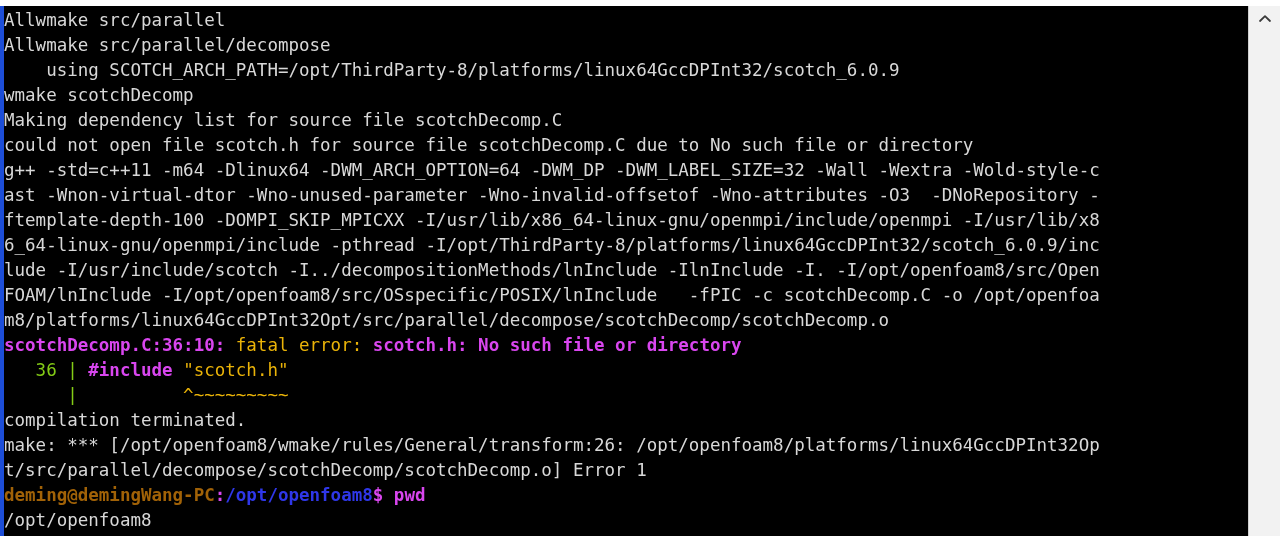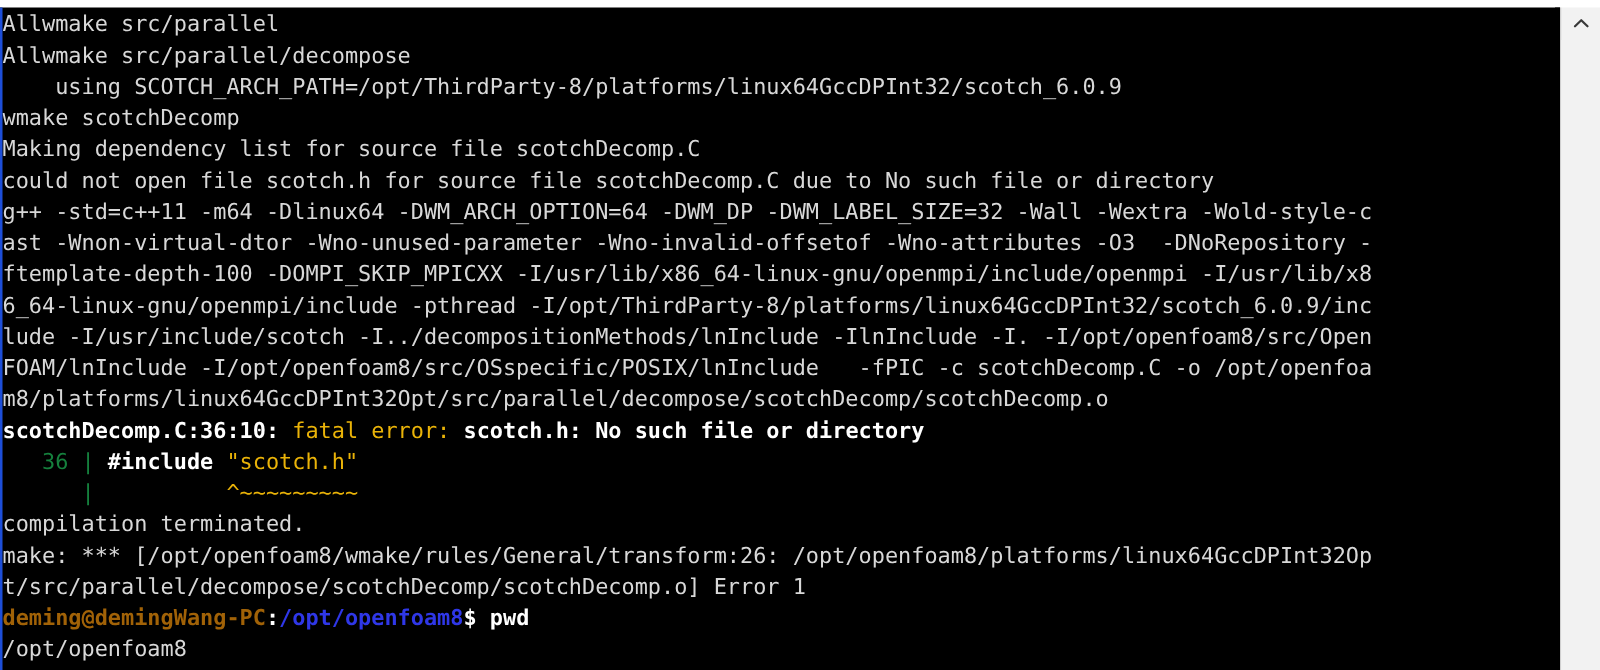--- a/index.html
+++ b/index.html
@@ -36,21 +36,21 @@
   
   #terminal-screen {
     position: absolute;
     left: 0;
     top: 6px;
     width: 1248px;
     height: 530px;
     background: #000000;
     overflow: hidden;
     box-sizing: border-box;
-    border-left: 2px solid #1d4ed8;
+    border-left: 4px solid #1d4ed8;
   }
 
   
   #left-edge {
     position: absolute;
     left: 0;
     top: 6px;
     width: 2px;
     height: 530px;
     background: #cfcfcf;
@@ -80,25 +80,25 @@
   }
 
   .term-line {
     height: 25px;
     line-height: 25px;
     white-space: pre;
     font-family: "DejaVu Sans Mono", "Liberation Mono", monospace;
   }
 
   .c-default { color: #d8d8d8; }
-  .c-bold    { color: #ffffff; font-weight: bold; }
+  .c-bold    { color: #d946ef; font-weight: bold; }
   .c-red     { color: #eab308; font-weight: normal; }
   .c-green   { color: #a16207; font-weight: bold; }
   .c-blue    { color: #2f37e8; font-weight: bold; }
-  .c-grey    { color: #15803d; }
+  .c-grey    { color: #84cc16; }
 
   
   #scrollbar {
     position: absolute;
     right: 0;
     top: 6px;
     width: 32px;
     height: 530px;
     background: #f2f2f2;
     border-left: 1px solid #d0d0d0;

